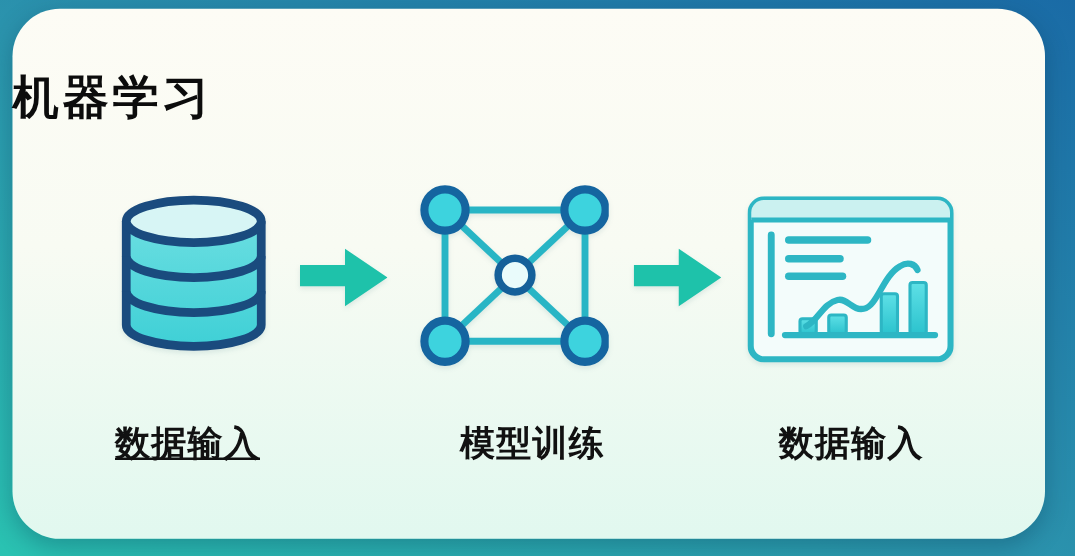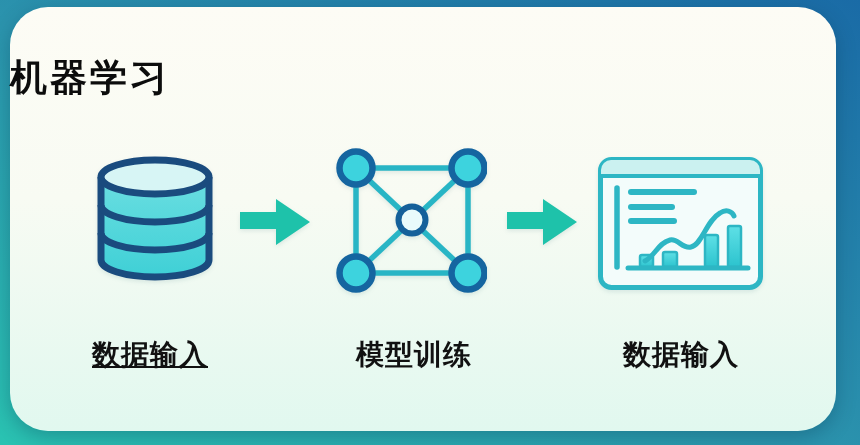--- a/index.html
+++ b/index.html
@@ -23,21 +23,21 @@
   .icon-arrow1{left:230px;top:190px;}
   .icon-nn{left:325px;top:136px;}
   .icon-arrow2{left:497px;top:190px;}
   .icon-chart{left:588px;top:150px;}
   .stage-label{
     position:absolute;top:330px;height:36px;line-height:36px;
     width:200px;text-align:center;
     font-size:28px;font-weight:700;color:#111;letter-spacing:1px;
   }
   .label-1{left:40px;text-decoration:underline;}
-  .label-2{left:304px;}
+  .label-2{left:316px;}
   .label-3{left:571px;}
 </style>
 </head>
 <body>
 
 <div class="card">
 
   <div class="title">机器学习</div>
 
   <svg class="icon icon-db" width="118" height="132" viewBox="0 0 118 132">

